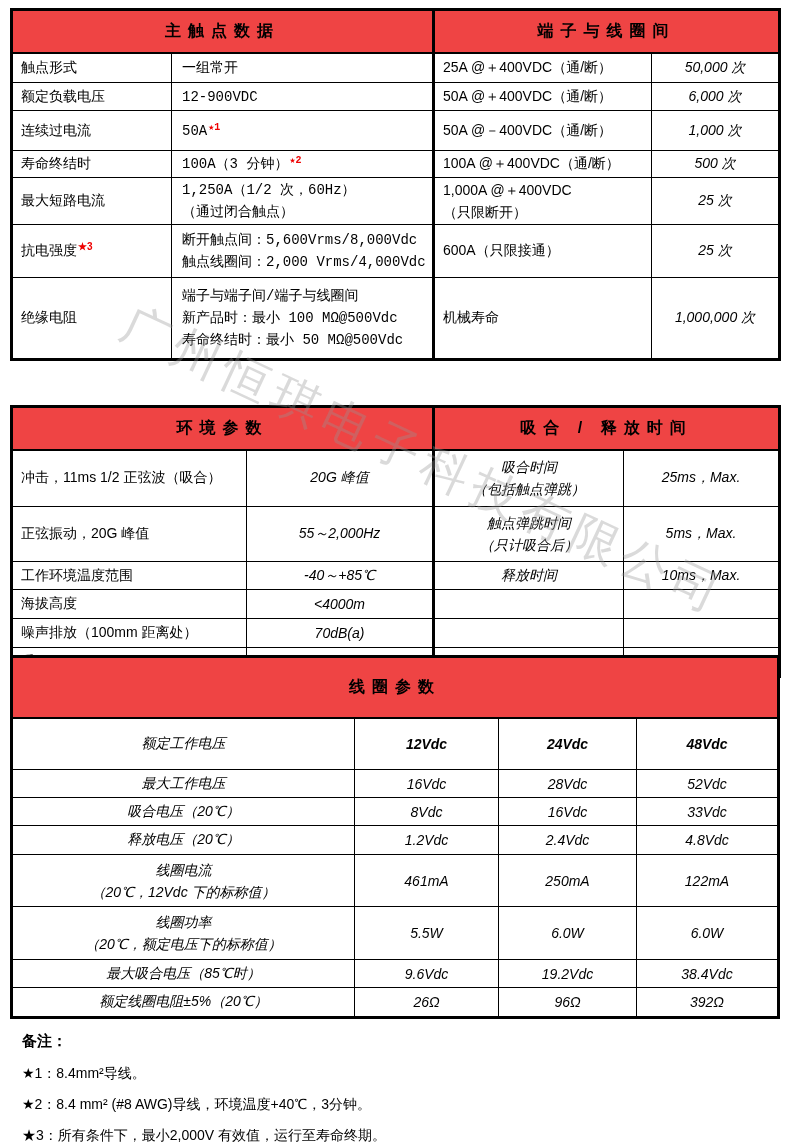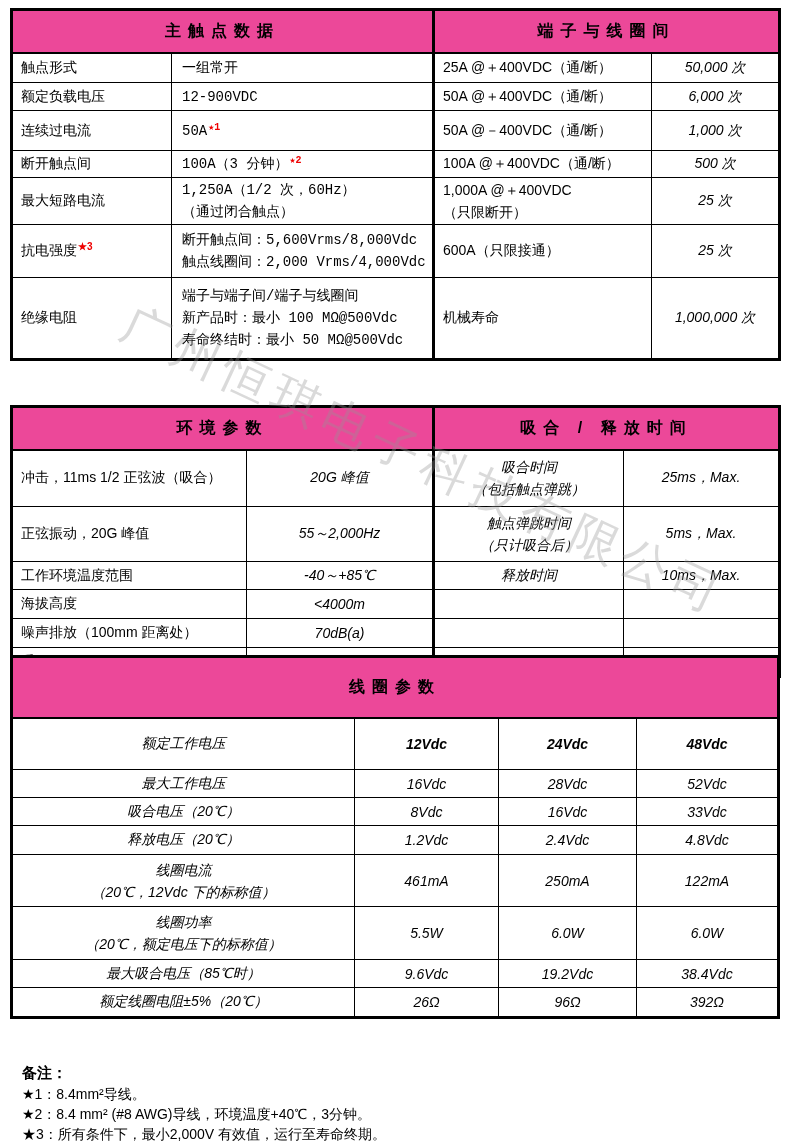--- a/index.html
+++ b/index.html
@@ -20,21 +20,21 @@
     border:3px solid #000;
   }
   td {
     border:1px solid #000;
     font-size:14px;
     padding:1px 6px;
     vertical-align:middle;
     overflow:hidden;
   }
   tr.sec-hdr td {
-    background:#ec4899;
+    background:#ef4444;
     font-weight:bold;
     font-size:16px;
     text-align:center;
     letter-spacing:7px;
     border-bottom:2px solid #000;
   }
   .thickL { border-left:3px solid #000 !important; }
   .lbl  { text-align:left; padding-left:8px; }
   .val  { text-align:left; padding-left:10px;font-family:Liberation Mono, monospace; }
   .ctr  { text-align:center;font-style:italic; }
@@ -58,22 +58,22 @@
     color:rgba(150,150,150,0.35);
     white-space:nowrap;
     z-index:5;
     pointer-events:none;
   }
   #notes {
     position:absolute;
     left:22px; top:1030px;
     width:740px;
   }
-  #notes .notes-title { font-size:15px; font-weight:bold; line-height:22px;margin-top:32px; }
-  #notes .note-item   { font-size:14px; line-height:20px; }
+  #notes .notes-title { font-size:15px; font-weight:bold; line-height:22px; }
+  #notes .note-item   { font-size:14px; margin-top:11px; line-height:20px; }
 </style>
 </head>
 <body>
 
 <div id="watermark">广州恒琪电子科技有限公司</div>
 
 <table class="band" style="top:8px; width:768px;">
   <colgroup>
       <col style="width:160px">
       <col style="width:262px">
@@ -99,21 +99,21 @@
   </tr>
   <tr style="height:40px">
     <td class="lbl">连续过电流</td>
     <td class="val">
       <span>50A</span><span class="marker">★1</span>
     </td>
     <td class="lbl thickL">50A @－400VDC（通/断）</td>
     <td class="ctr">1,000 次</td>
   </tr>
   <tr style="height:27px">
-    <td class="lbl">断开触点间</td>
+    <td class="lbl">寿命终结时</td>
     <td class="val">
       <span>100A（3 分钟）</span><span class="marker">★2</span>
     </td>
     <td class="lbl thickL">100A @＋400VDC（通/断）</td>
     <td class="ctr">500 次</td>
   </tr>
   <tr style="height:47px">
     <td class="lbl">最大短路电流</td>
     <td class="val">
       <div class="line">1,250A（1/2 次，60Hz）</div>

